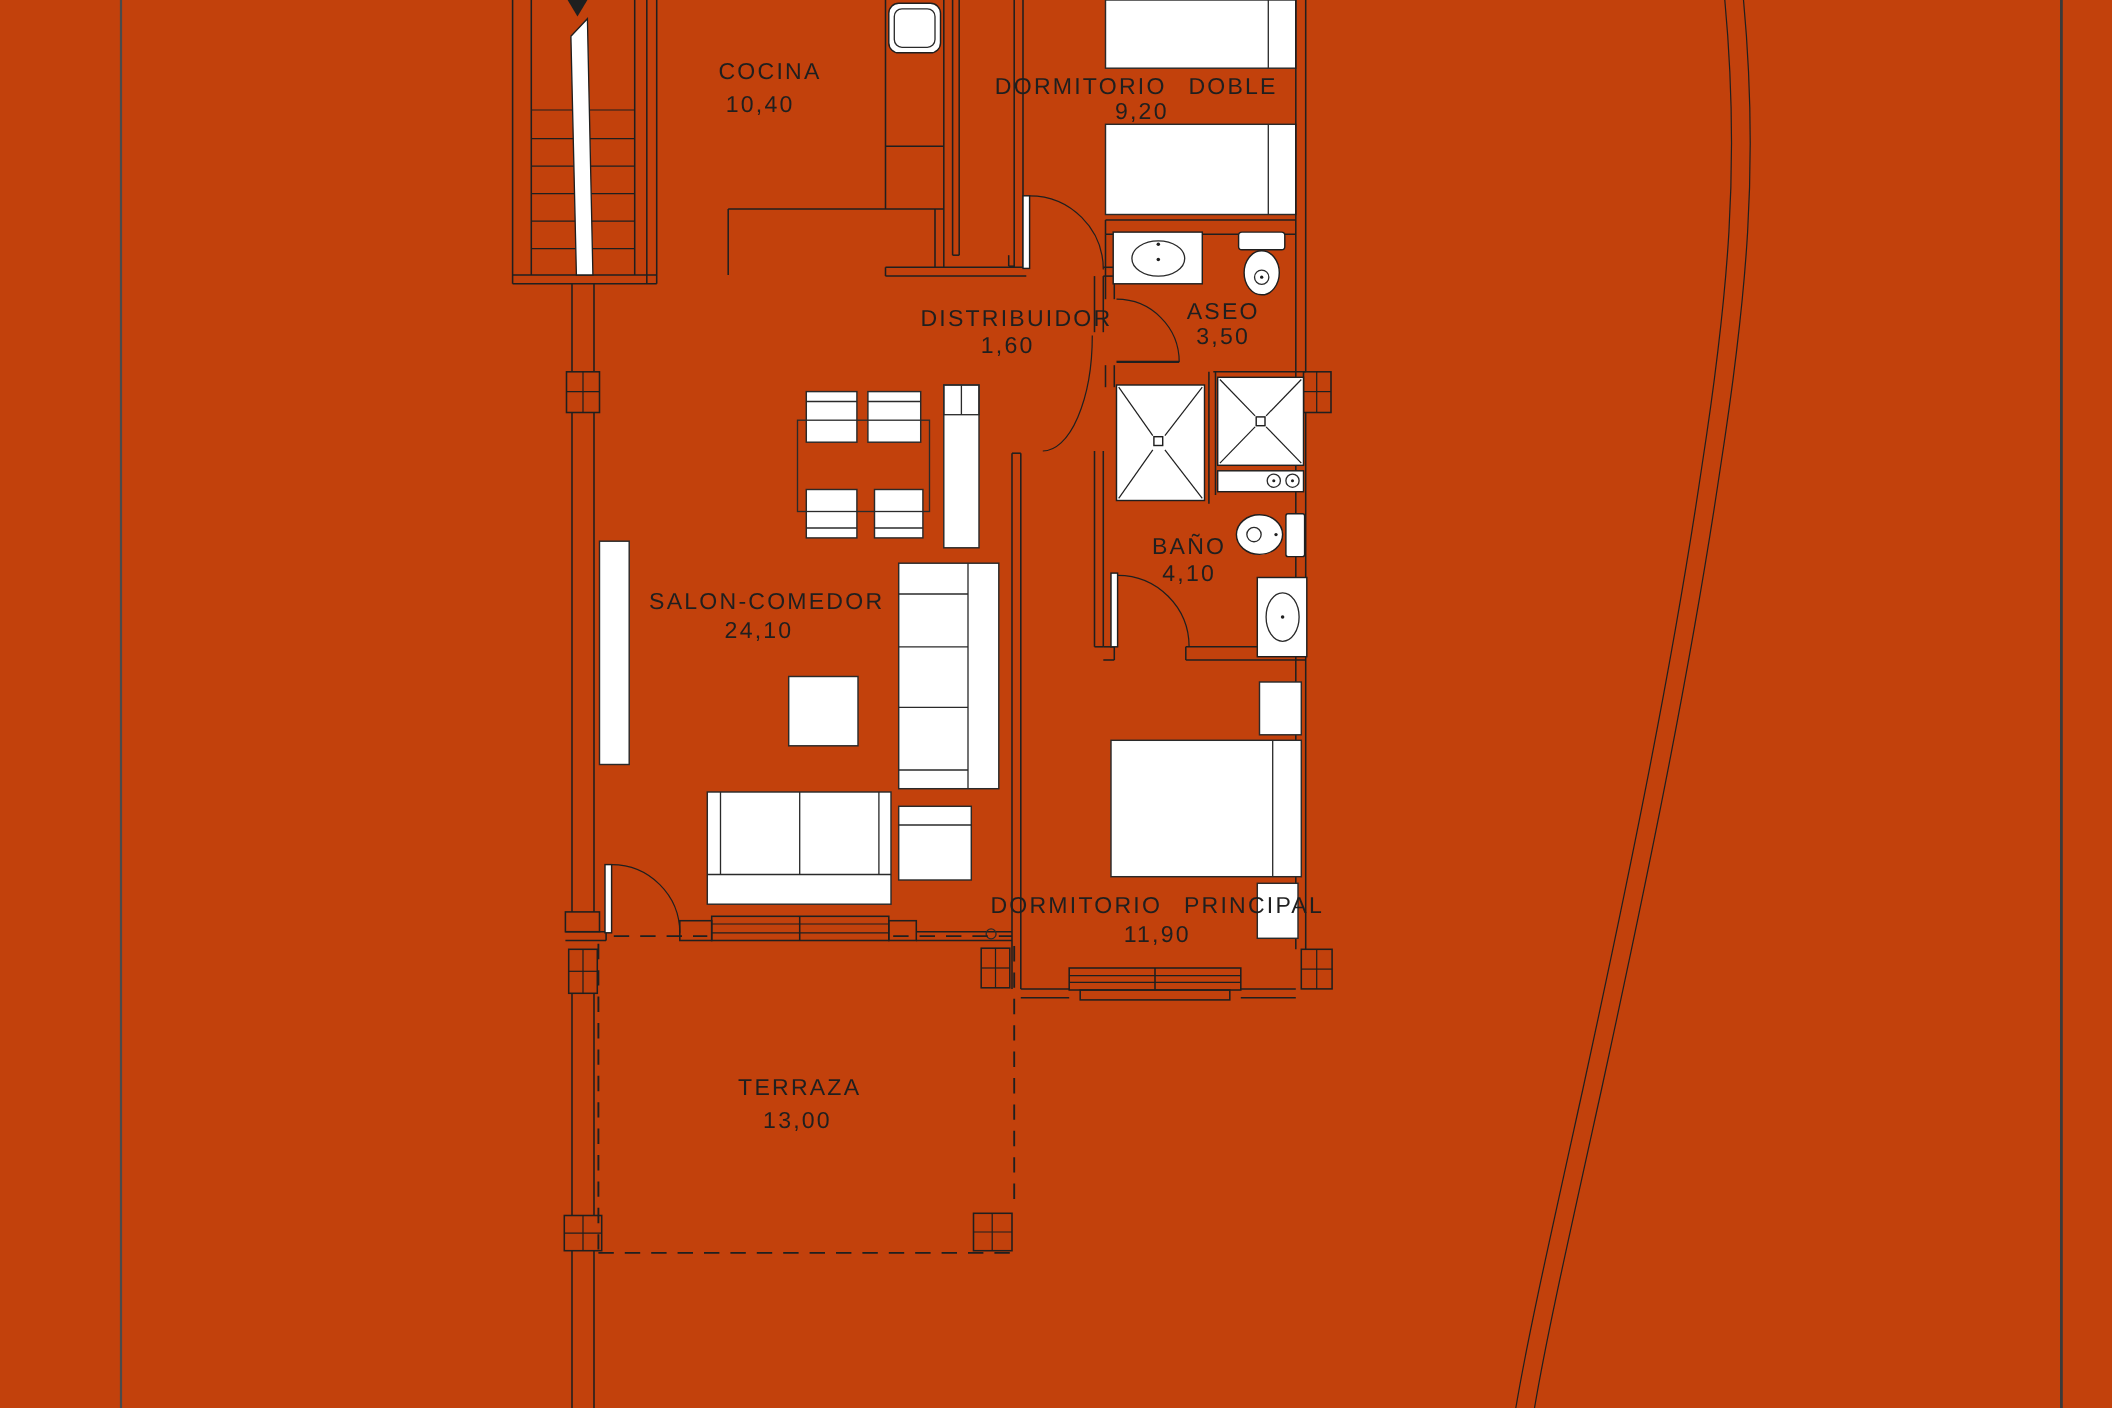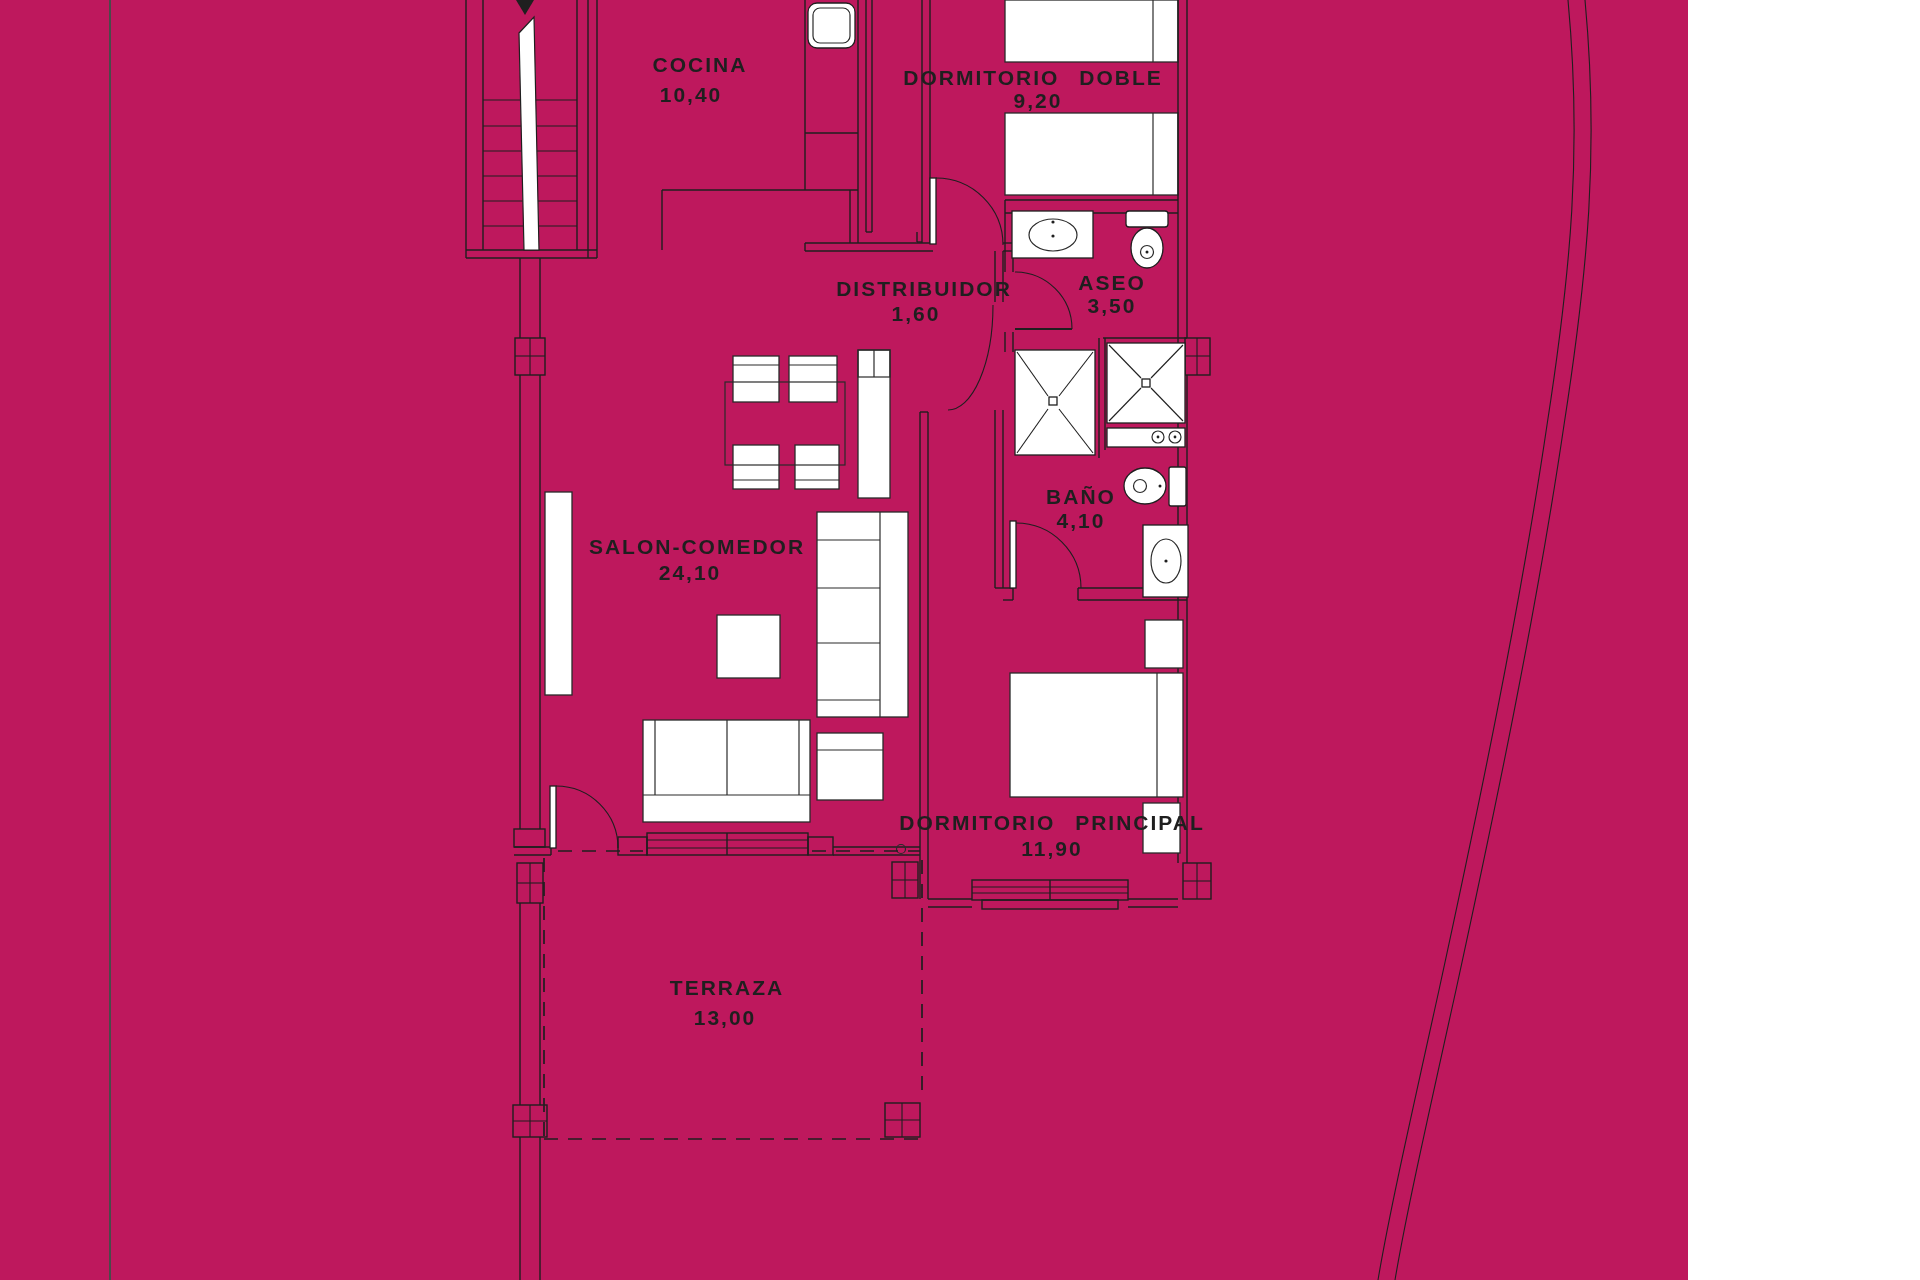--- a/index.html
+++ b/index.html
@@ -1,16 +1,16 @@
 <!DOCTYPE html>
 <html><head>
 <meta charset="utf-8">
 <style>
   html,body{margin:0;padding:0;background:#ffffff;}
-  #stage{position:relative;width:1688px;height:1280px;background:#be185d;overflow:hidden;font-weight:bold;}
+  #stage{position:relative;width:1920px;height:1280px;background:#c2410c;overflow:hidden;}
   svg{display:block;font-family:"Liberation Sans", sans-serif;}
   .w{stroke:#1f1f1f;stroke-width:1.4;fill:none;}
   .thin{stroke:#1f1f1f;stroke-width:1.1;fill:none;}
   .furn{stroke:#2a2a2a;stroke-width:1.3;fill:#ffffff;}
   .furnl{stroke:#2a2a2a;stroke-width:1.2;fill:none;}
   .dash{stroke:#1f1f1f;stroke-width:1.7;fill:none;stroke-dasharray:14 10;}
   .arc{stroke:#1f1f1f;stroke-width:1.1;fill:none;}
   .fix{stroke:#1f1f1f;stroke-width:1.3;fill:#ffffff;}
   .lbl{fill:#1f1f1f;font-size:21px;letter-spacing:2px;}
   .lblw{fill:#1f1f1f;font-size:21px;letter-spacing:2px;word-spacing:12px;}

